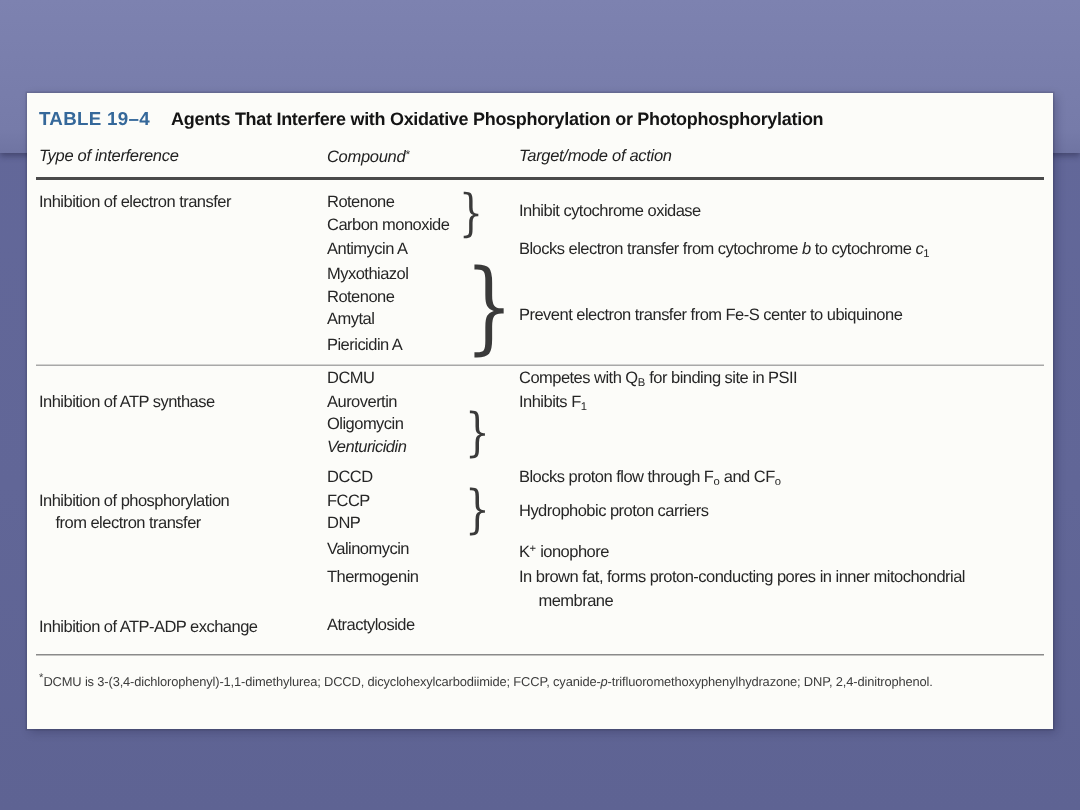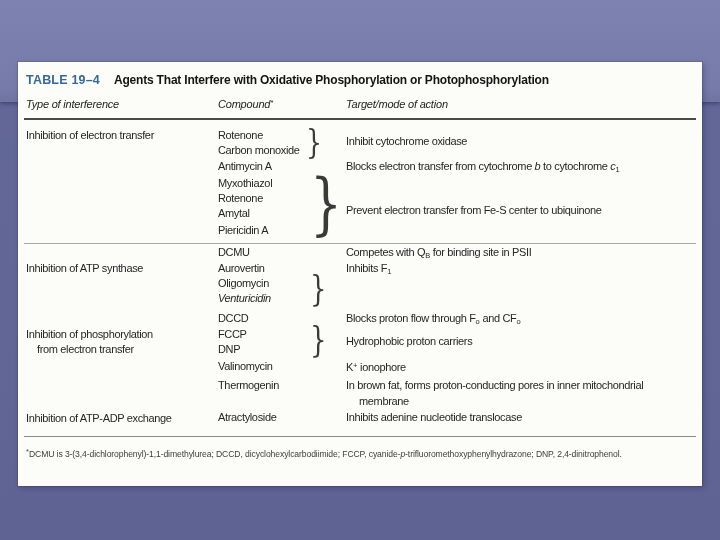--- a/index.html
+++ b/index.html
@@ -85,21 +85,20 @@
         <div class="cell c3" style="top: 71px; text-align: center;">Inhibit cytochrome oxidase</div>
         <div class="cell c3" style="top: 96px;">Blocks electron transfer from cytochrome <i>b</i> to cytochrome <i>c</i><sub>1</sub></div>
         <div class="cell c3" style="top: 140px;">Prevent electron transfer from Fe-S center to ubiquinone</div>
         <div class="cell c3" style="top: 182px;">Competes with Q<sub>B</sub> for binding site in PSII</div>
         <div class="cell c3" style="top: 198px;">Inhibits F<sub>1</sub></div>
         <div class="cell c3" style="top: 248px;">Blocks proton flow through F<sub>o</sub> and CF<sub>o</sub></div>
         <div class="cell c3" style="top: 271px;">Hydrophobic proton carriers</div>
         <div class="cell c3" style="top: 296px;">K<sup>+</sup> ionophore</div>
         <div class="cell c3" style="top: 315px;">In brown fat, forms proton-conducting pores in inner mitochondrial</div>
         <div class="cell c3 indent" style="top: 331px;">membrane</div>
-        <div class="cell c3" style="top: 347px;">Inhibits adenine nucleotide translocase</div>
         <div class="brace" style="left: 288px; top: 65px; height: 32px; font-size: 33.6px; line-height: 30.4px;">}</div>
         <div class="brace" style="left: 292px; top: 112px; height: 64px; font-size: 67.2px; line-height: 60.8px;">}</div>
         <div class="brace" style="left: 292px; top: 212px; height: 33px; font-size: 34.65px; line-height: 31.35px;">}</div>
         <div class="brace" style="left: 292px; top: 263px; height: 33px; font-size: 34.65px; line-height: 31.35px;">}</div>
         <div class="rule" style="top: 56px; height: 2px; background: rgb(74, 74, 74);"></div>
         <div class="rule" style="top: 181px; height: 1px; background: rgb(168, 168, 168);"></div>
         <div class="rule" style="top: 374px; height: 1px; background: rgb(138, 138, 138);"></div>
       </div>
 
     <div class="footnote"><sup>*</sup>DCMU is 3-(3,4-dichlorophenyl)-1,1-dimethylurea; DCCD, dicyclohexylcarbodiimide; FCCP, cyanide-<i>p</i>-trifluoromethoxyphenylhydrazone; DNP, 2,4-dinitrophenol.</div>

